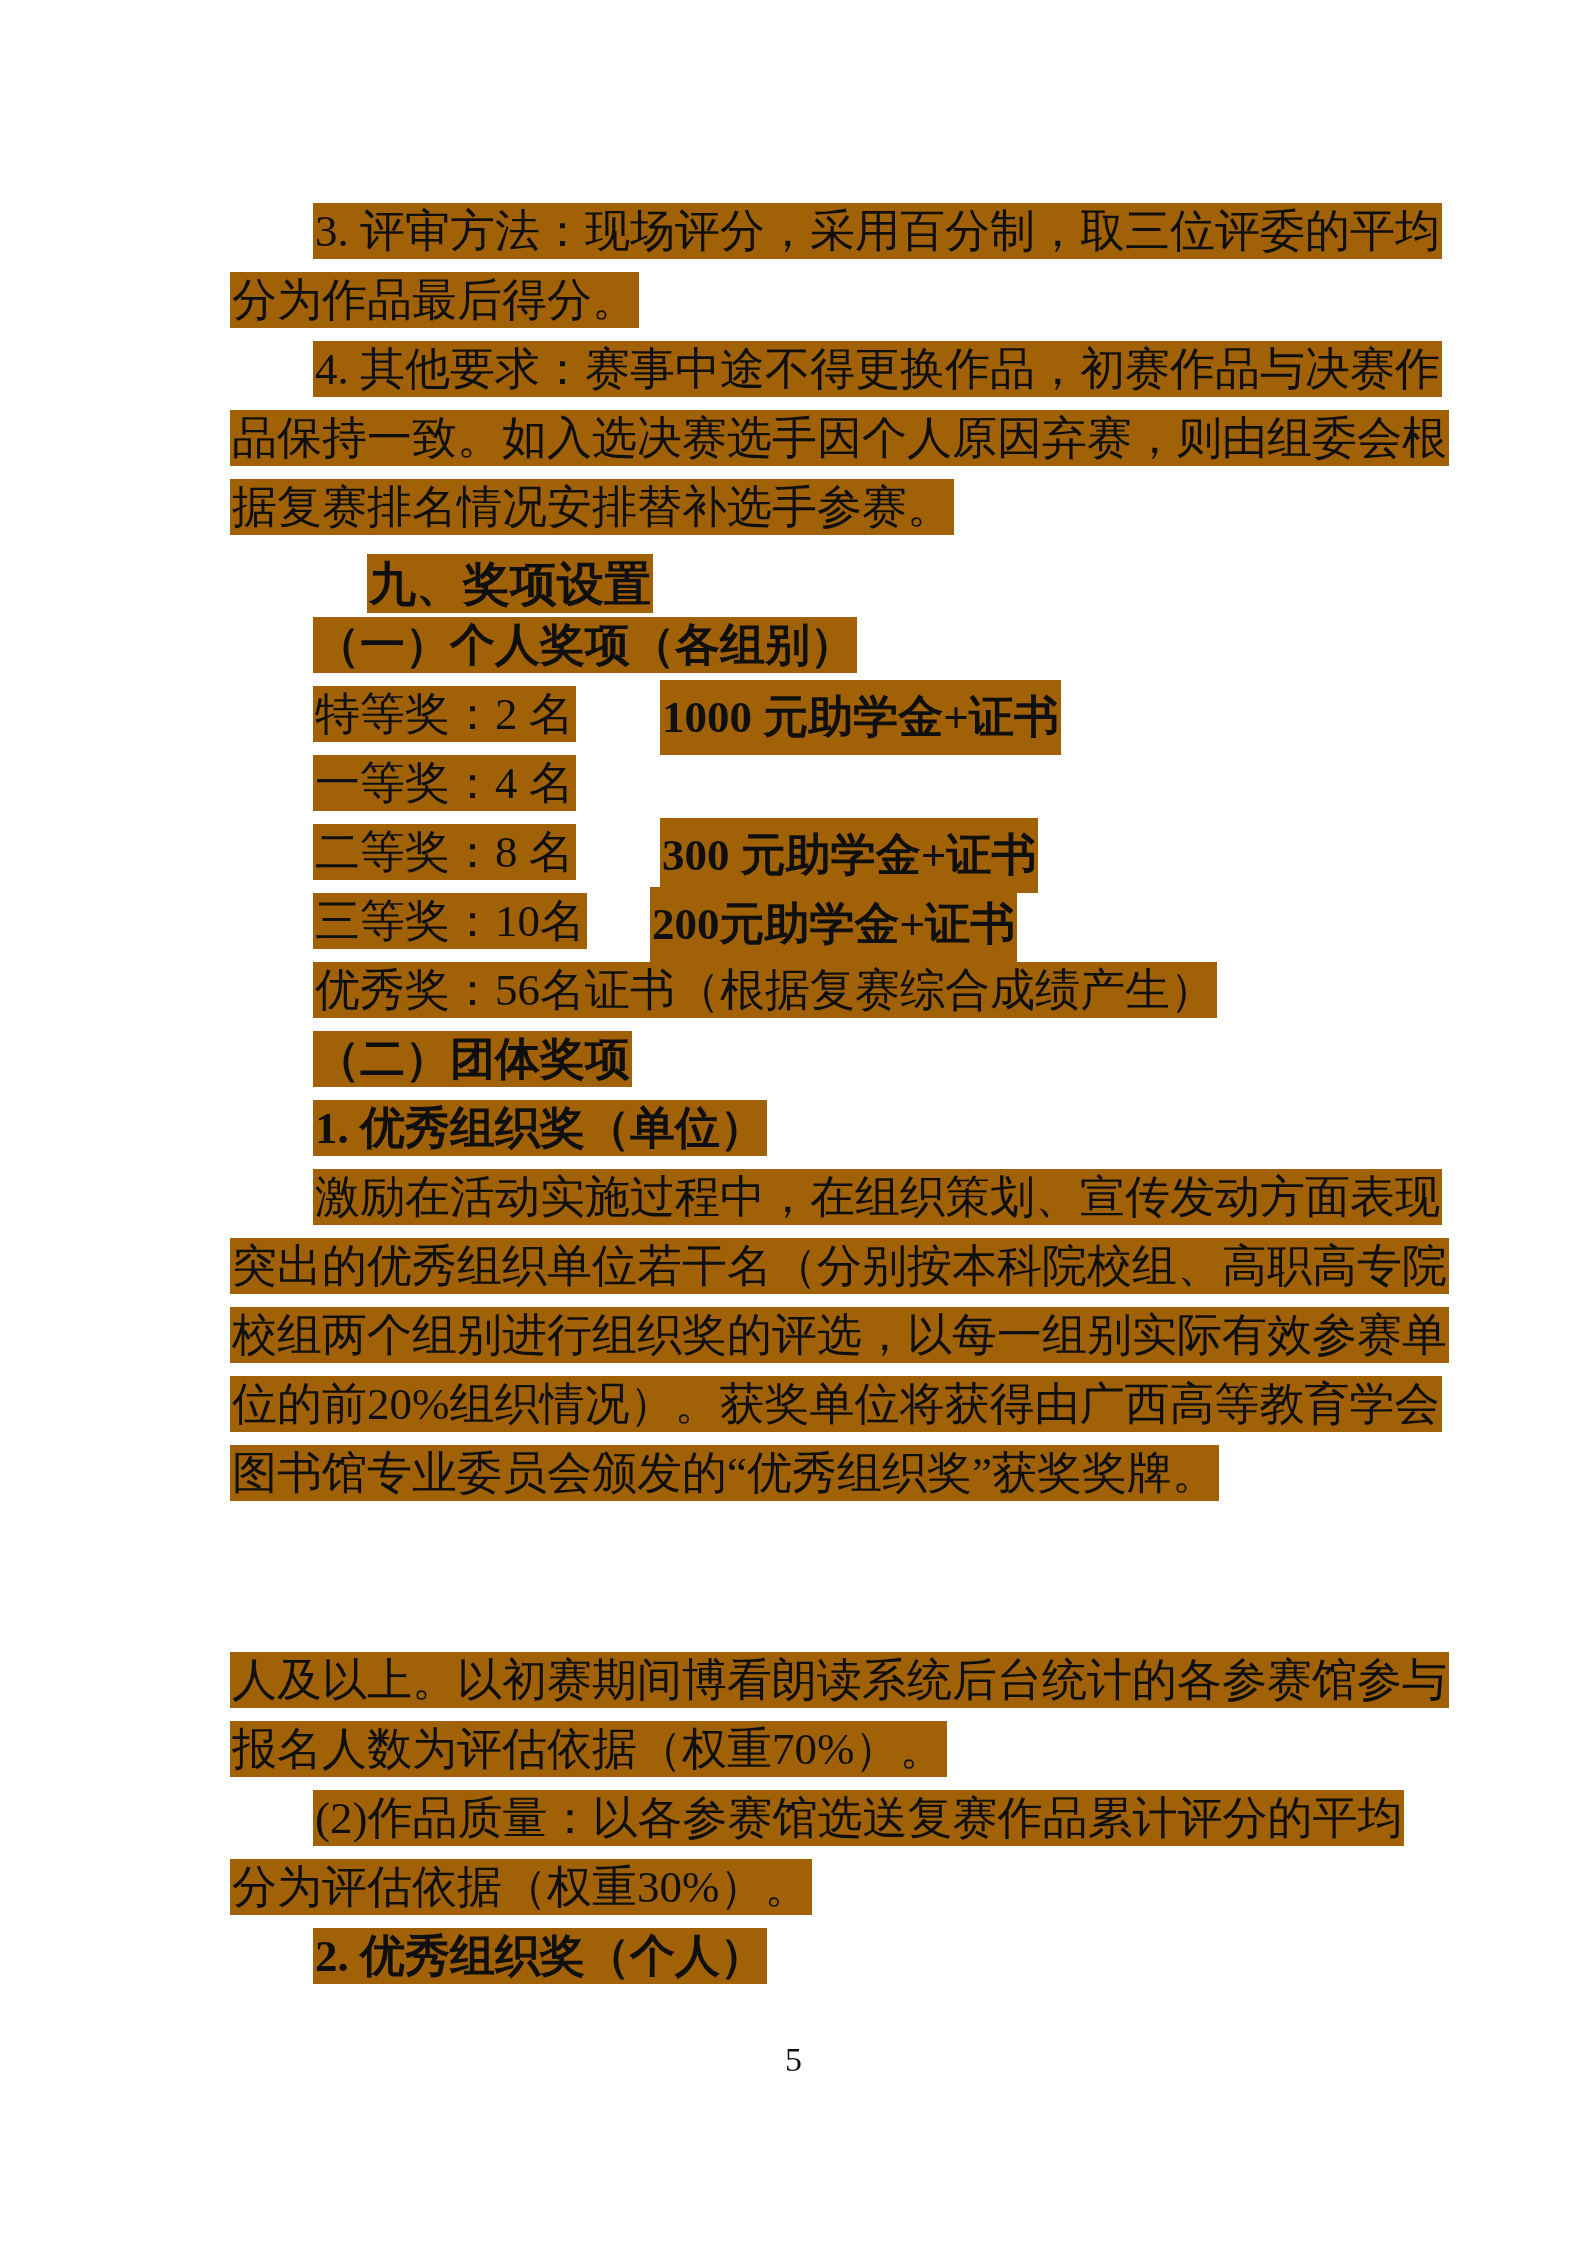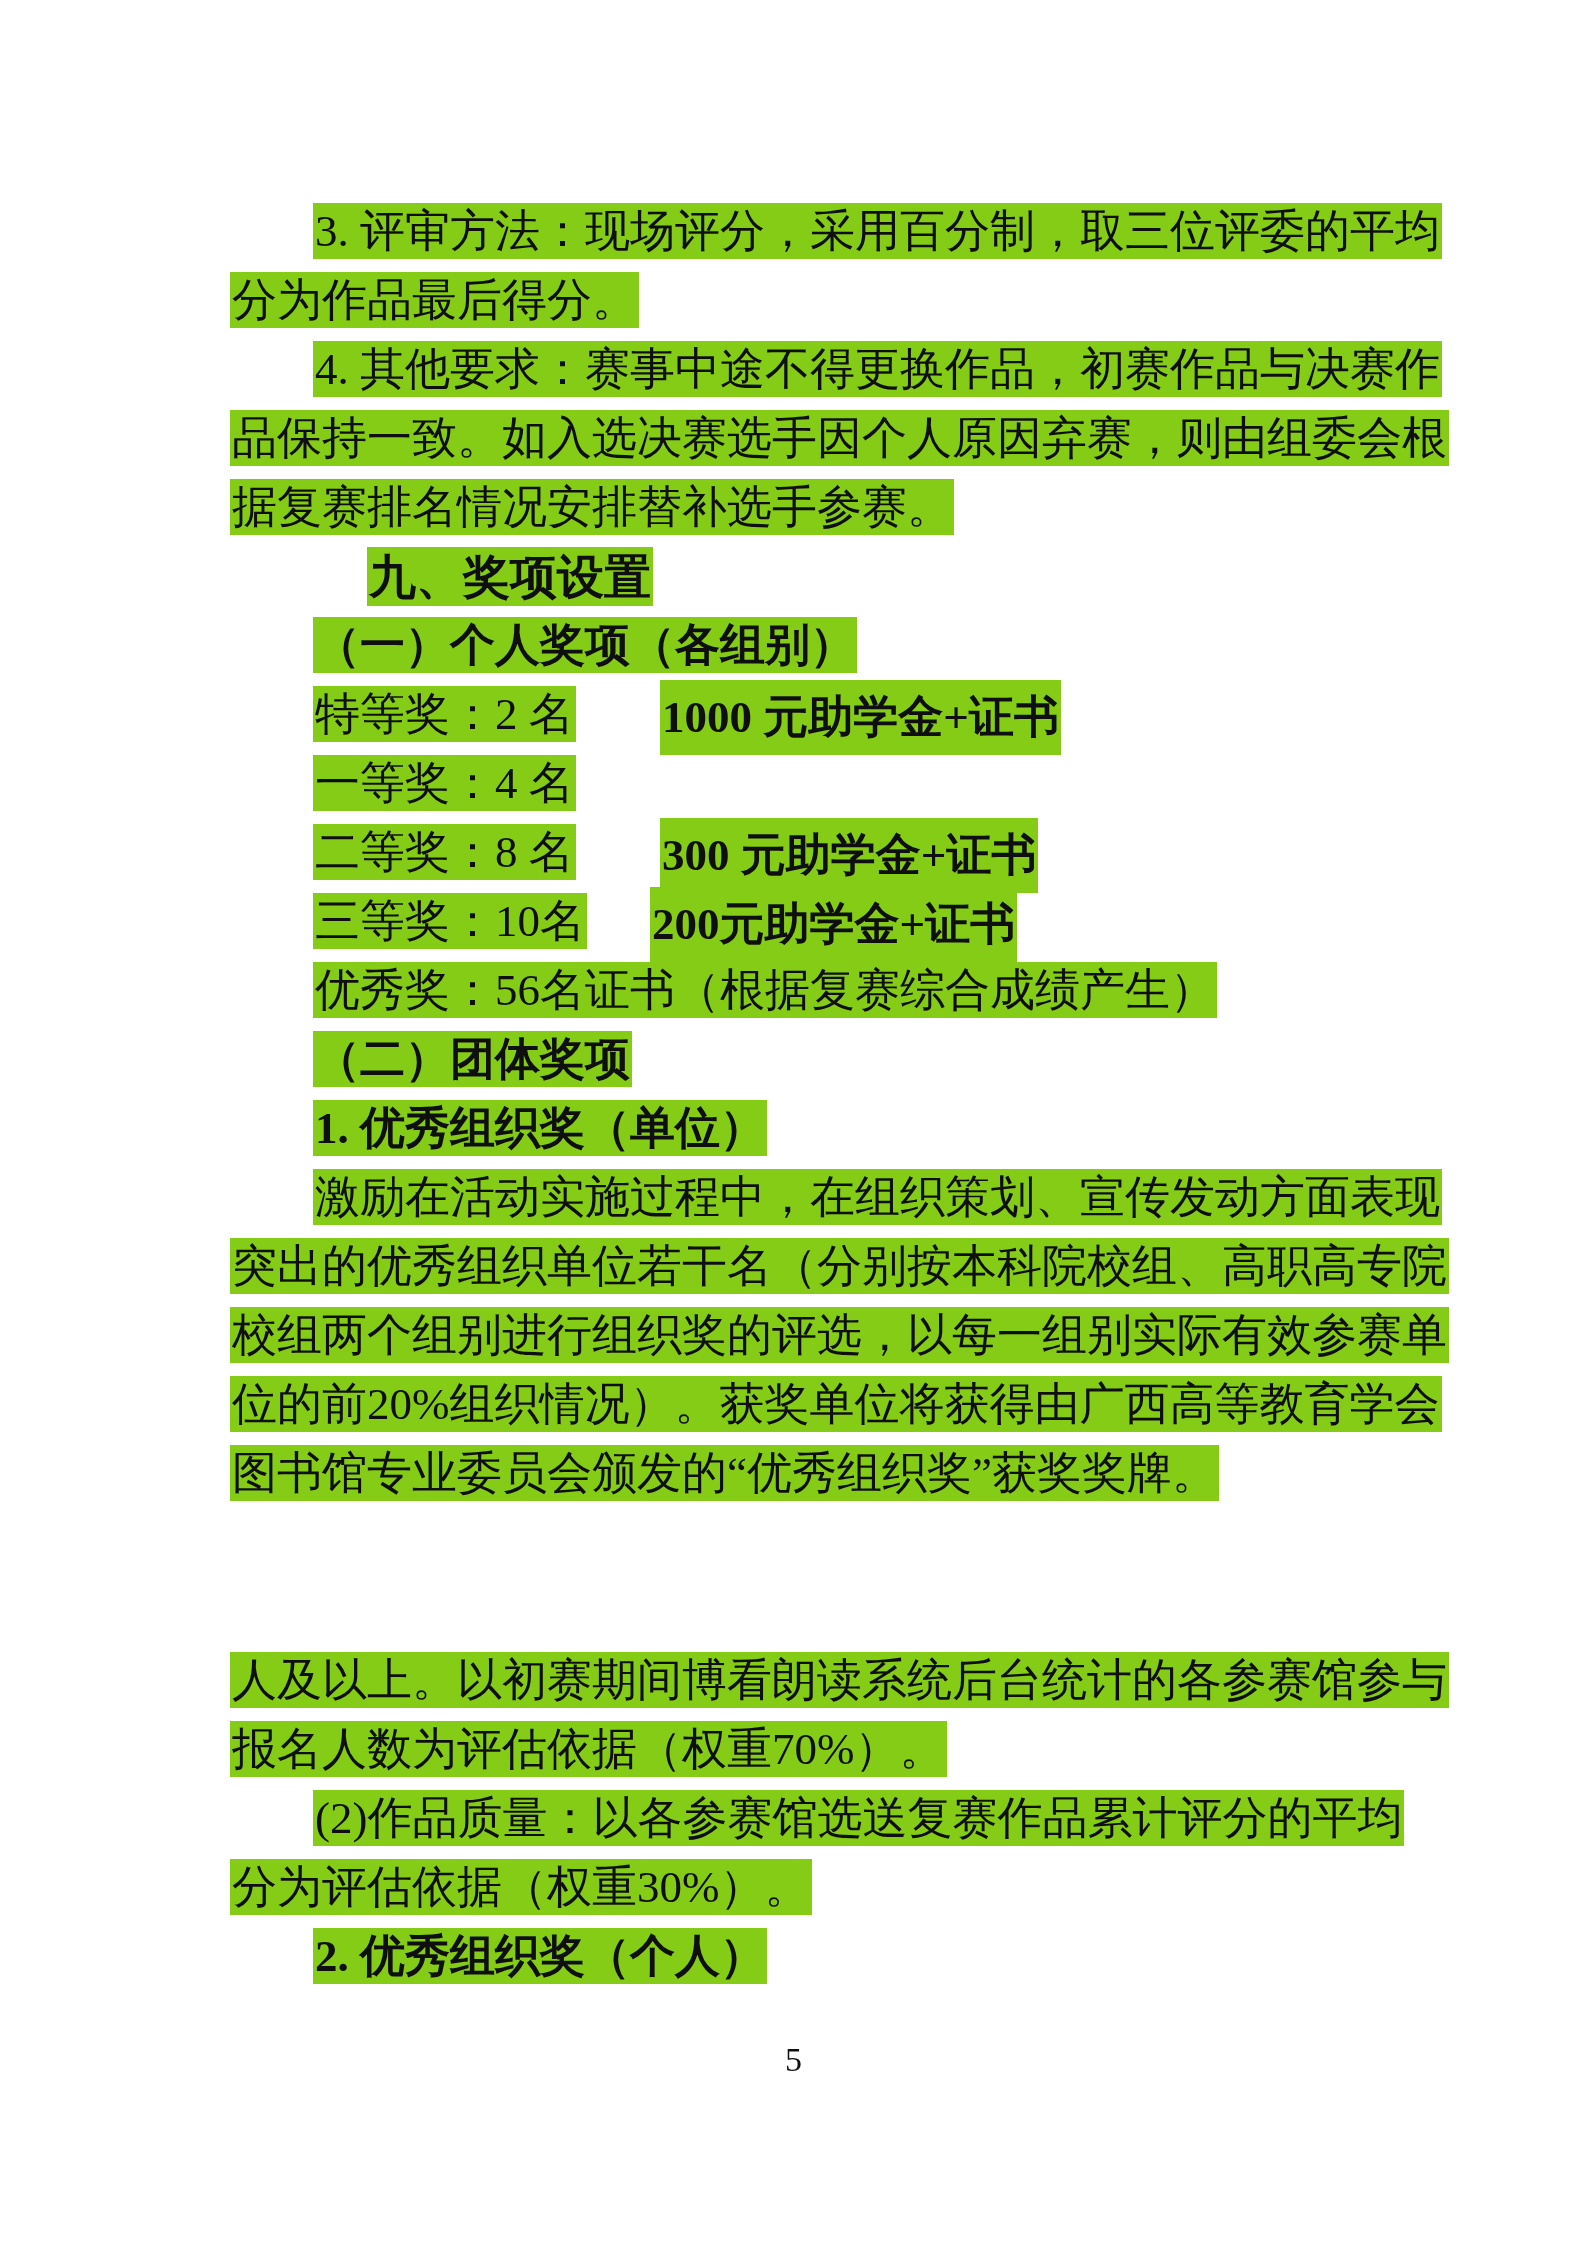--- a/index.html
+++ b/index.html
@@ -13,27 +13,28 @@
     overflow: hidden;
   }
   .ln {
     position: absolute;
     height: 69px;
     line-height: 69px;
     font-size: 45px;
     white-space: nowrap;
   }
   .band {
-    background: #84cc16;
+    background: #a16207;
     padding: 3px 2px;
   }
   .h-sans {
     font-family: "Liberation Sans", sans-serif;
     font-weight: 700;
     font-size: 47px;
+    margin-top: 7px;
   }
   .h-bold { font-weight: 700; }
   .row { }
   .val { position: absolute; top: 0; font-weight: bold; }
   .pageno {
     position: absolute;
     width: 100%;
     text-align: center;
     height: 40px;
     line-height: 40px;

